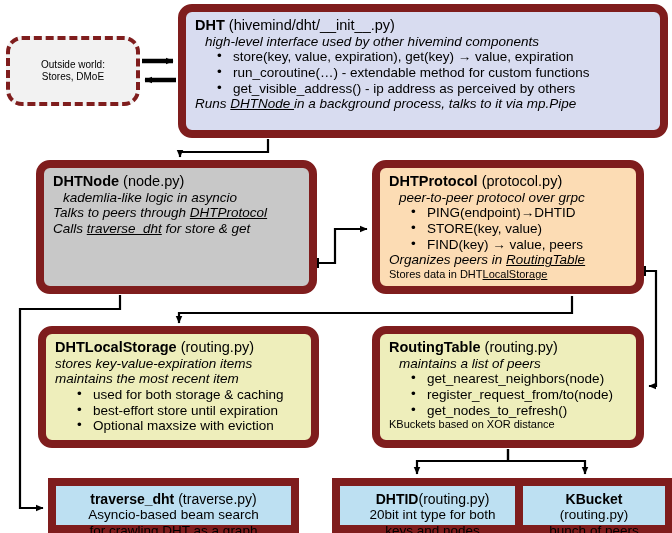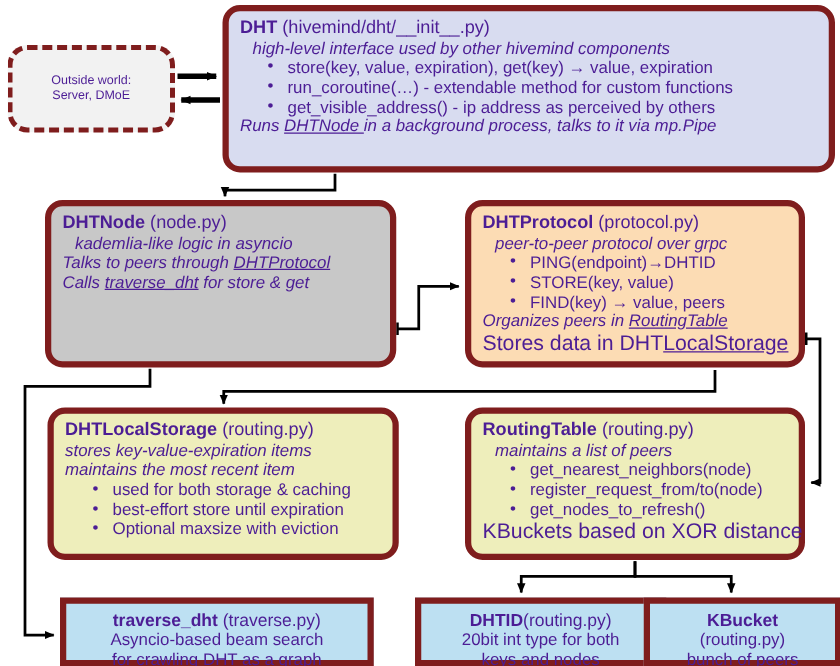--- a/index.html
+++ b/index.html
@@ -22,23 +22,23 @@
     position: absolute;
     left: 0; top: 0;
     width: 672px;
     height: 533px;
     pointer-events: none;
     z-index: 1;
   }
   .box {
     position: absolute;
     box-sizing: border-box;
-    border: 5px solid #7f1d1d;
+    border: 8px solid #7f1d1d;
     z-index: 2;
-    color: #4c1d95;
+    color: #000000;
     line-height: 1.16;
   }
   .box.rounded { border-radius: 14px; }
   .box.sharp { border-radius: 0; }
   .box.dashed {
     border-style: dashed;
     border-width: 4px;
     border-radius: 16px;
   }
   .title {
@@ -46,21 +46,21 @@
     font-size: 14.5px;
     white-space: nowrap;
   }
   .title .plain { font-weight: normal; }
   .sub {
     font-style: italic;
     font-size: 13.5px;
     white-space: nowrap;
   }
   .plainline {
-    font-size: 17px;
+    font-size: 11px;
     white-space: nowrap;
   }
   ul.bullets {
     margin: 0;
     padding: 0 0 0 22px;
     list-style: none;
   }
   ul.bullets li {
     font-size: 13.5px;
     white-space: nowrap;
@@ -153,21 +153,21 @@
       <path d="M508,449 L508,461 L585,461 L585,474" marker-end="url(#arr)"></path>
 
       <line x1="318" y1="258" x2="318" y2="268" stroke-width="2"></line>
       <line x1="645" y1="266" x2="645" y2="276" stroke-width="2"></line>
     </g>
   </svg>
 
   <div class="box dashed" id="box-outside">
     <div>
       <div class="plainline">Outside world:</div>
-      <div class="plainline">Server, DMoE</div>
+      <div class="plainline">Stores, DMoE</div>
     </div>
   </div>
 
   <div class="box rounded pad" id="box-dht">
     <div class="title">
       <span>DHT</span>
       <span class="plain">(hivemind/dht/__init__.py)</span>
     </div>
     <div class="sub" style="padding-left:10px">high-level interface used by other hivemind components</div>
     <ul class="bullets">

